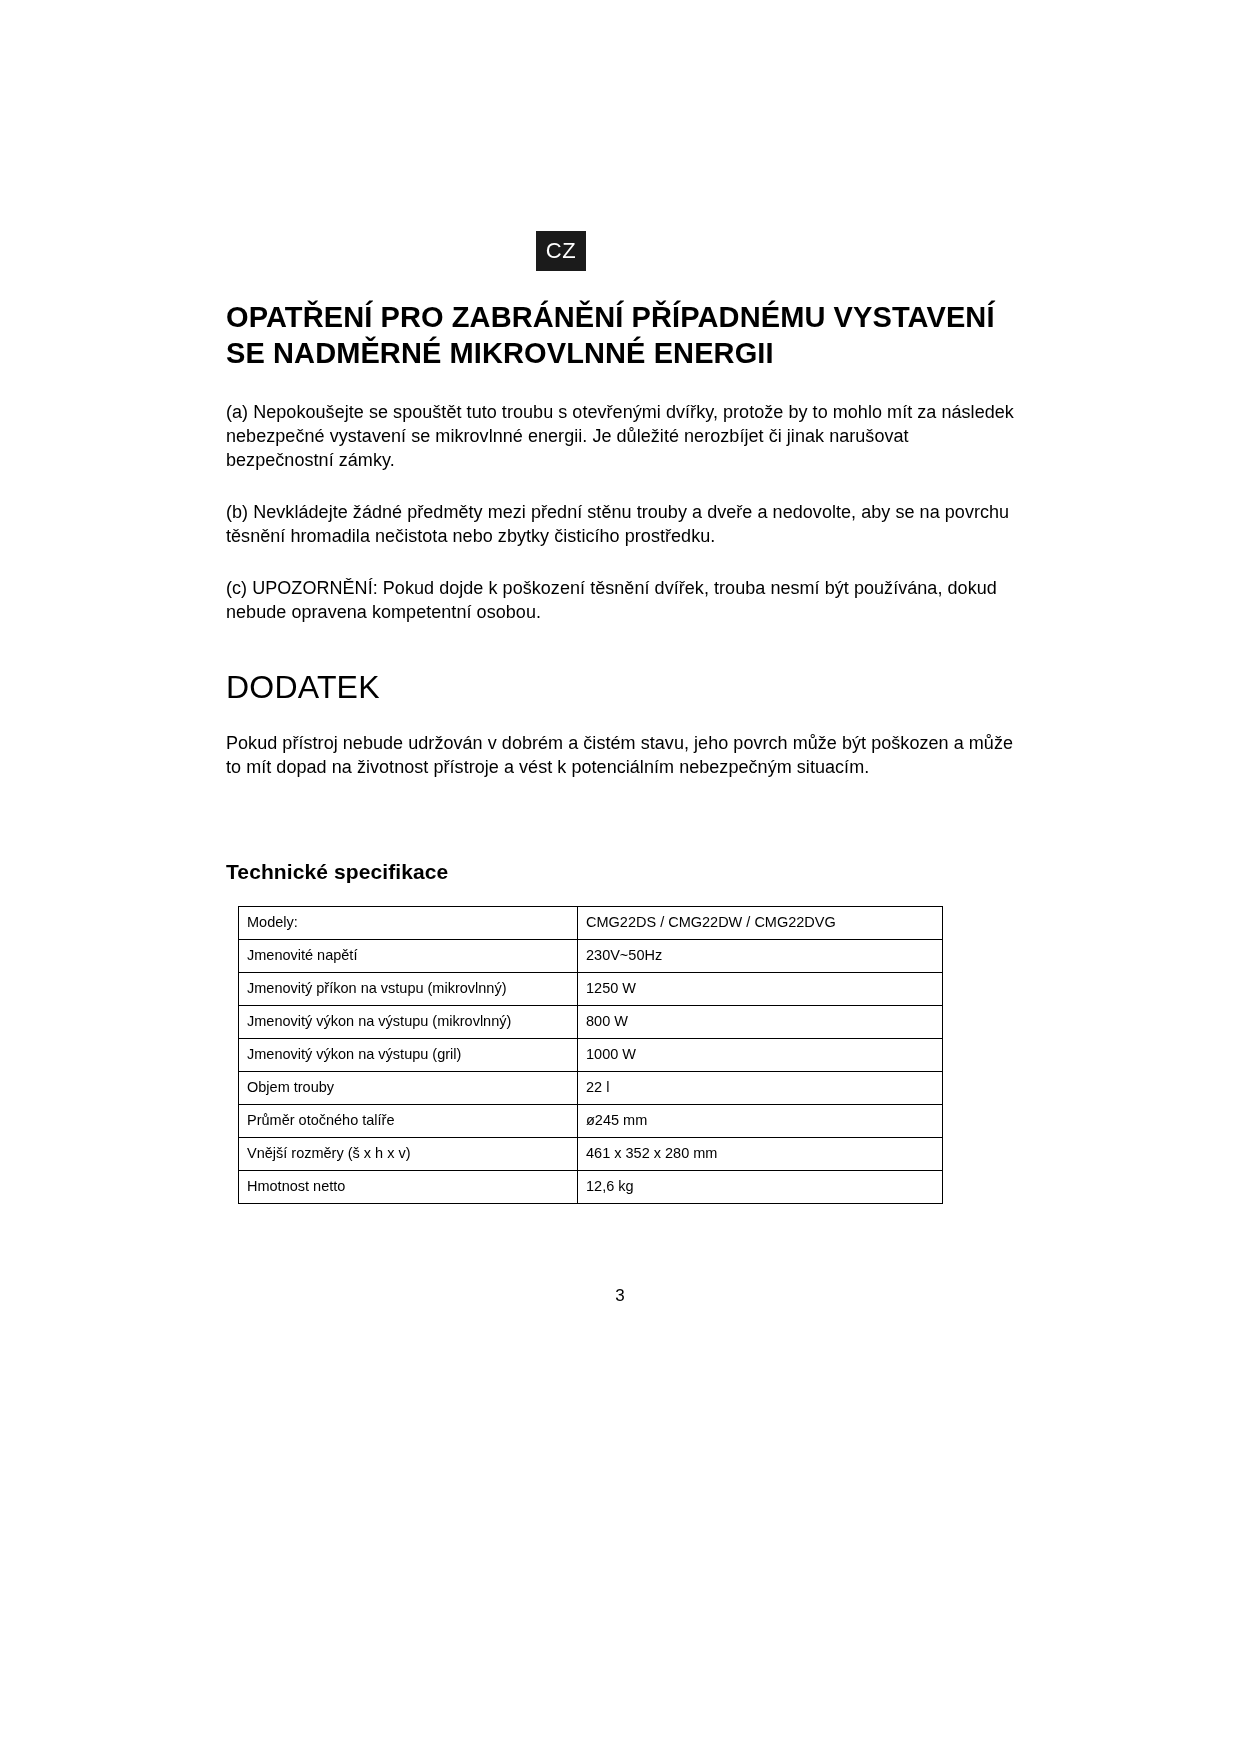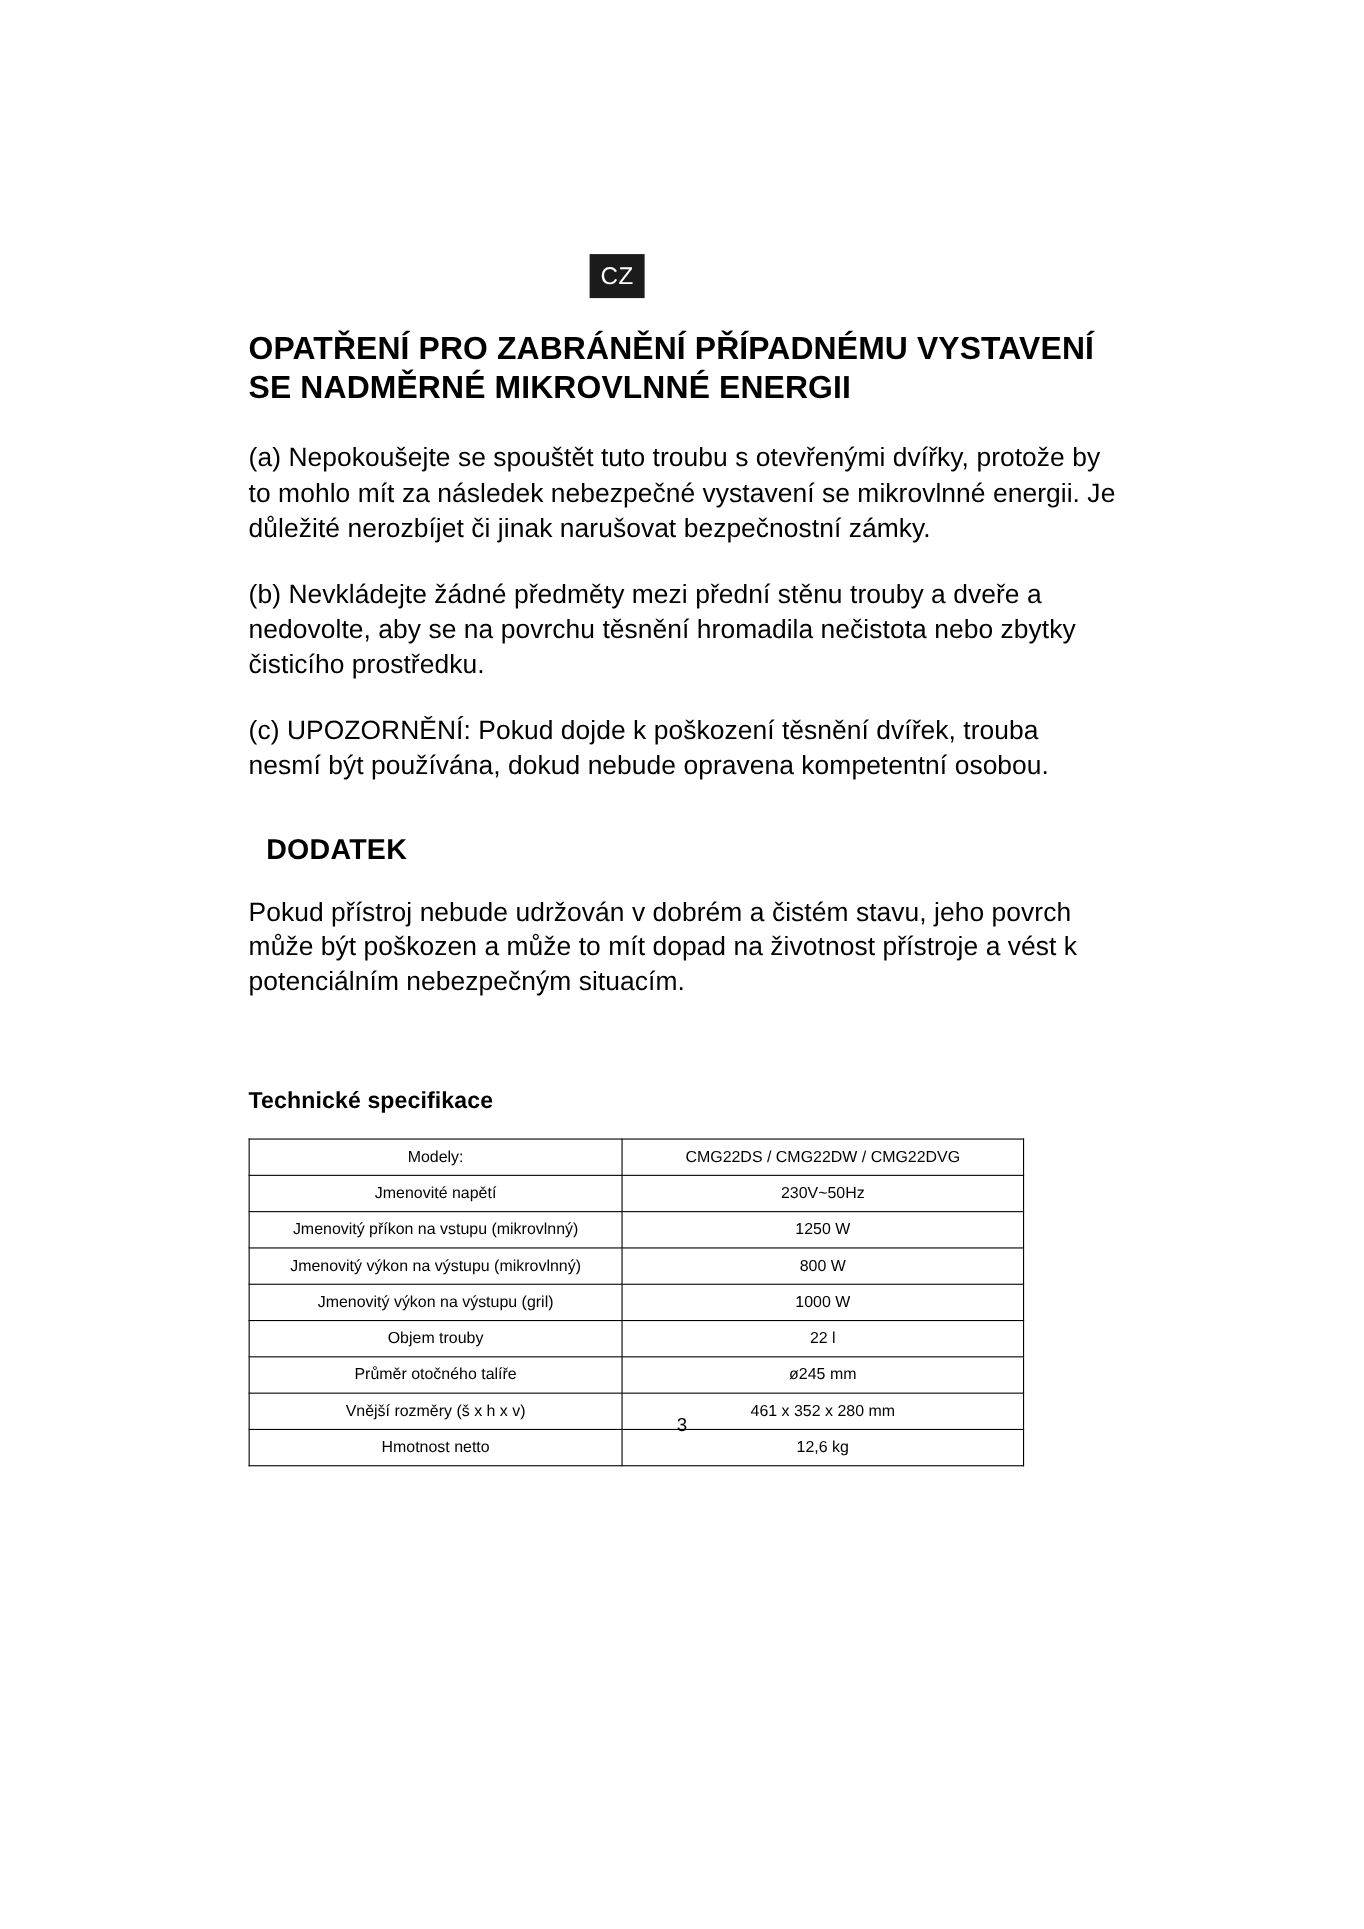--- a/index.html
+++ b/index.html
@@ -44,43 +44,42 @@
     width: 790px;
   }
   h1.main-title {
     font-size: 29px;
     font-weight: bold;
     line-height: 1.23;
     margin: 0 0 30px 0;
     letter-spacing: 0.1px;
   }
   p.para {
-    font-size: 24px;
+    font-size: 18px;
     line-height: 1.33;
     margin: 0 0 28px 0;
     letter-spacing: 0.05px;
   }
   h2.section-title {
-    font-size: 26px;
-    font-weight: bold;
-    margin: 44px 0 26px 16px;
+    font-size: 32px;
+    font-weight: normal;
+    margin: 44px 0 26px 0;
     letter-spacing: 0.2px;
   }
   h3.table-title {
     font-size: 21px;
     font-weight: bold;
     margin: 80px 0 22px 0;
     letter-spacing: 0.1px;
   }
   table.spec-table {
     border-collapse: collapse;
     width: 672px;
-    margin: 0;
+    margin: 12px;
     table-layout: fixed;
-    text-align: center;
   }
   table.spec-table td {
     border: 1px solid #000000;
     font-size: 14.5px;
     padding: 6px 8px 6px 8px;
     height: 20px;
     vertical-align: middle;
     line-height: 1.2;
   }
   table.spec-table td.label-cell {

